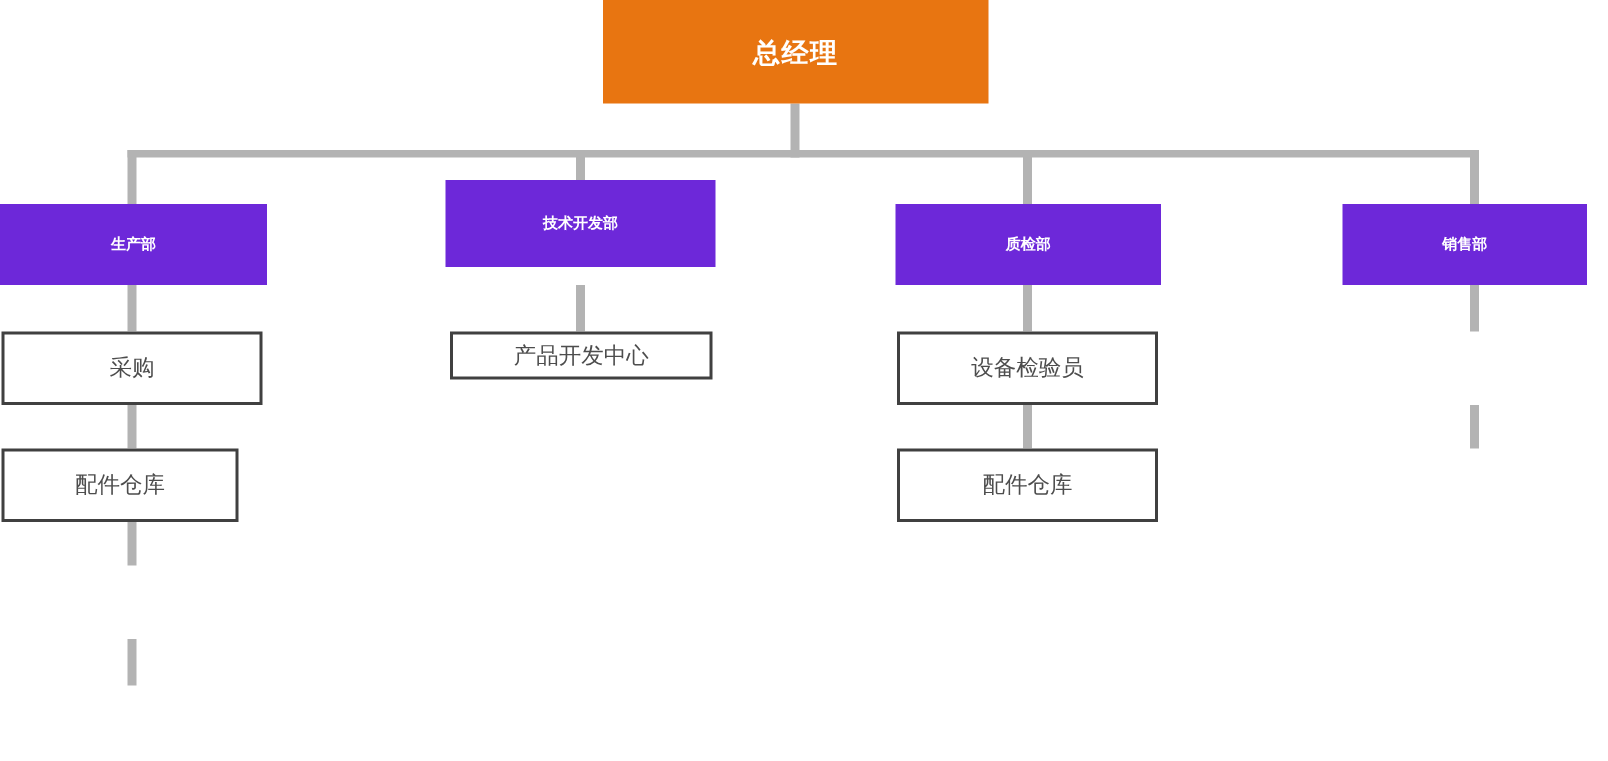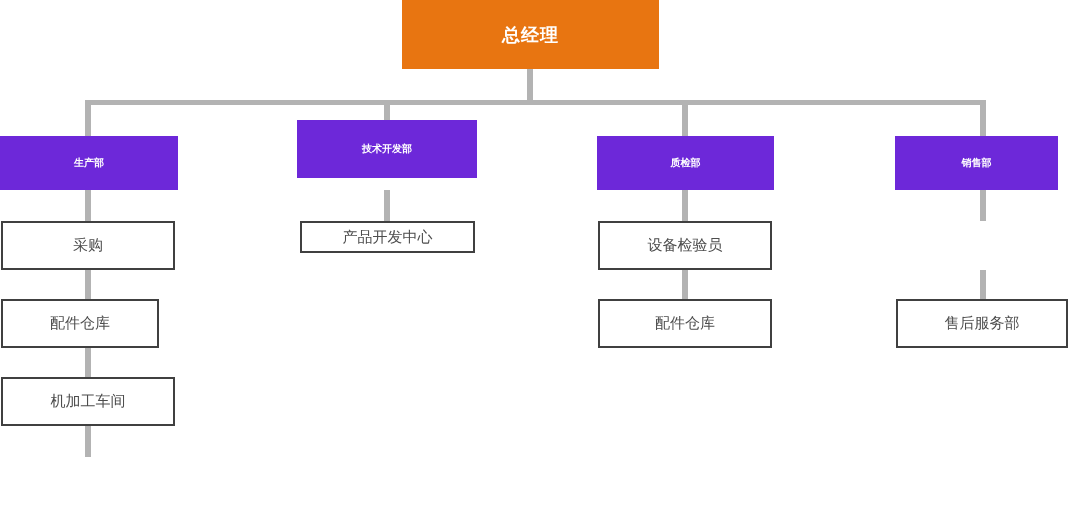--- a/index.html
+++ b/index.html
@@ -76,22 +76,20 @@
 
   <div class="node root" style="left:402px; top:0; width:257px; height:69px">总经理</div>
 
   <div class="node head" style="left:0;     top:136px; width:178px; height:54px">生产部</div>
   <div class="node head" style="left:297px; top:120px; width:180px; height:58px">技术开发部</div>
   <div class="node head" style="left:597px; top:136px; width:177px; height:54px">质检部</div>
   <div class="node head" style="left:895px; top:136px; width:163px; height:54px">销售部</div>
 
   <div class="node child" style="left:1px;   top:221px; width:174px; height:49px">采购</div>
   <div class="node child" style="left:1px;   top:299px; width:158px; height:49px">配件仓库</div>
-  <div class="node child" style="left:1px;   top:377px; width:174px; height:49px">机加工车间</div>
 
   <div class="node child" style="left:300px; top:221px; width:175px; height:32px">产品开发中心</div>
 
   <div class="node child" style="left:598px; top:221px; width:174px; height:49px">设备检验员</div>
   <div class="node child" style="left:598px; top:299px; width:174px; height:49px">配件仓库</div>
 
-  <div class="node child" style="left:896px; top:299px; width:172px; height:49px">售后服务部</div>
 
 </div>
 
 </body></html>

